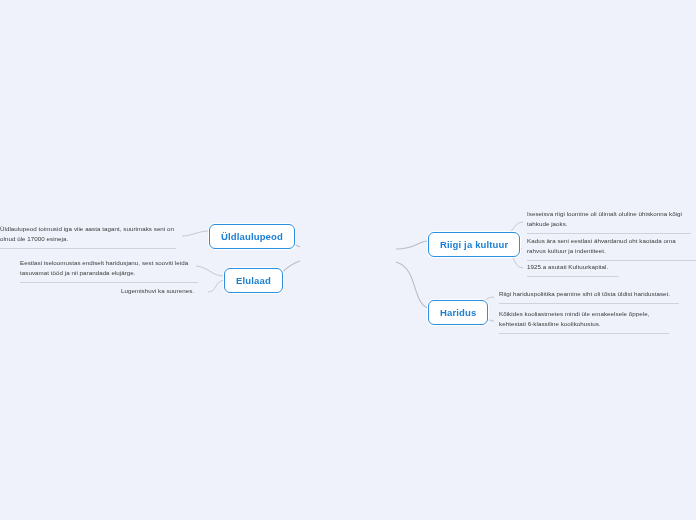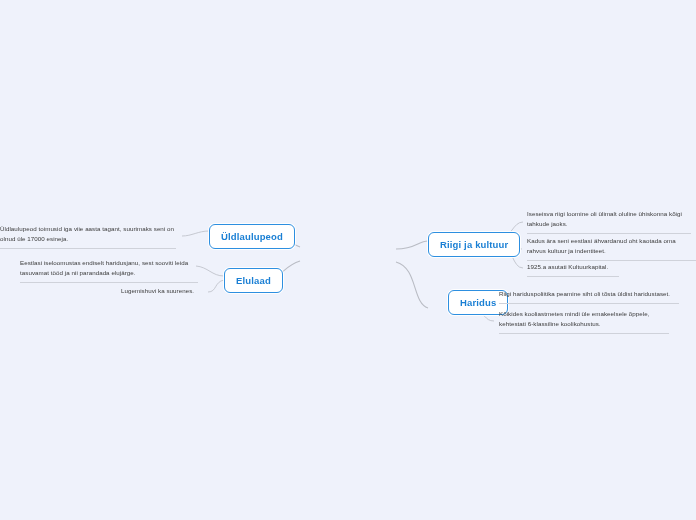--- a/index.html
+++ b/index.html
@@ -121,21 +121,21 @@
   </div>
 
   <div class="node node-branch" style="left:224px; top:268px;">
     <span>Elulaad</span>
   </div>
 
   <div class="node node-branch" style="left:428px; top:232px;">
     <span>Riigi ja kultuur</span>
   </div>
 
-  <div class="node node-branch" style="left:428px; top:290px;margin-left:20px;">
+  <div class="node node-branch" style="left:428px; top:300px;">
     <span>Haridus</span>
   </div>
 
   <div class="leaf leaf-left" style="left:0px; top:224px; width:176px;">Üldlaulupeod toimusid iga viie aasta tagant, suurimaks seni on olnud üle 17000 esineja.</div>
 
   <div class="leaf leaf-left" style="left:20px; top:258px; width:178px;">Eestlasi iseloomustas endiselt haridusjanu, sest sooviti leida tasuvamat tööd ja nii parandada elujärge.</div>
 
   <div class="leaf leaf-left no-rule" style="left:121px; top:286px; width:96px;">Lugemishuvi ka suurenes.</div>
 
   <div class="leaf leaf-right" style="left:527px; top:209px; width:164px;">Iseseisva riigi loomine oli ülimalt oluline ühiskonna kõigi tahkude jaoks.</div>

